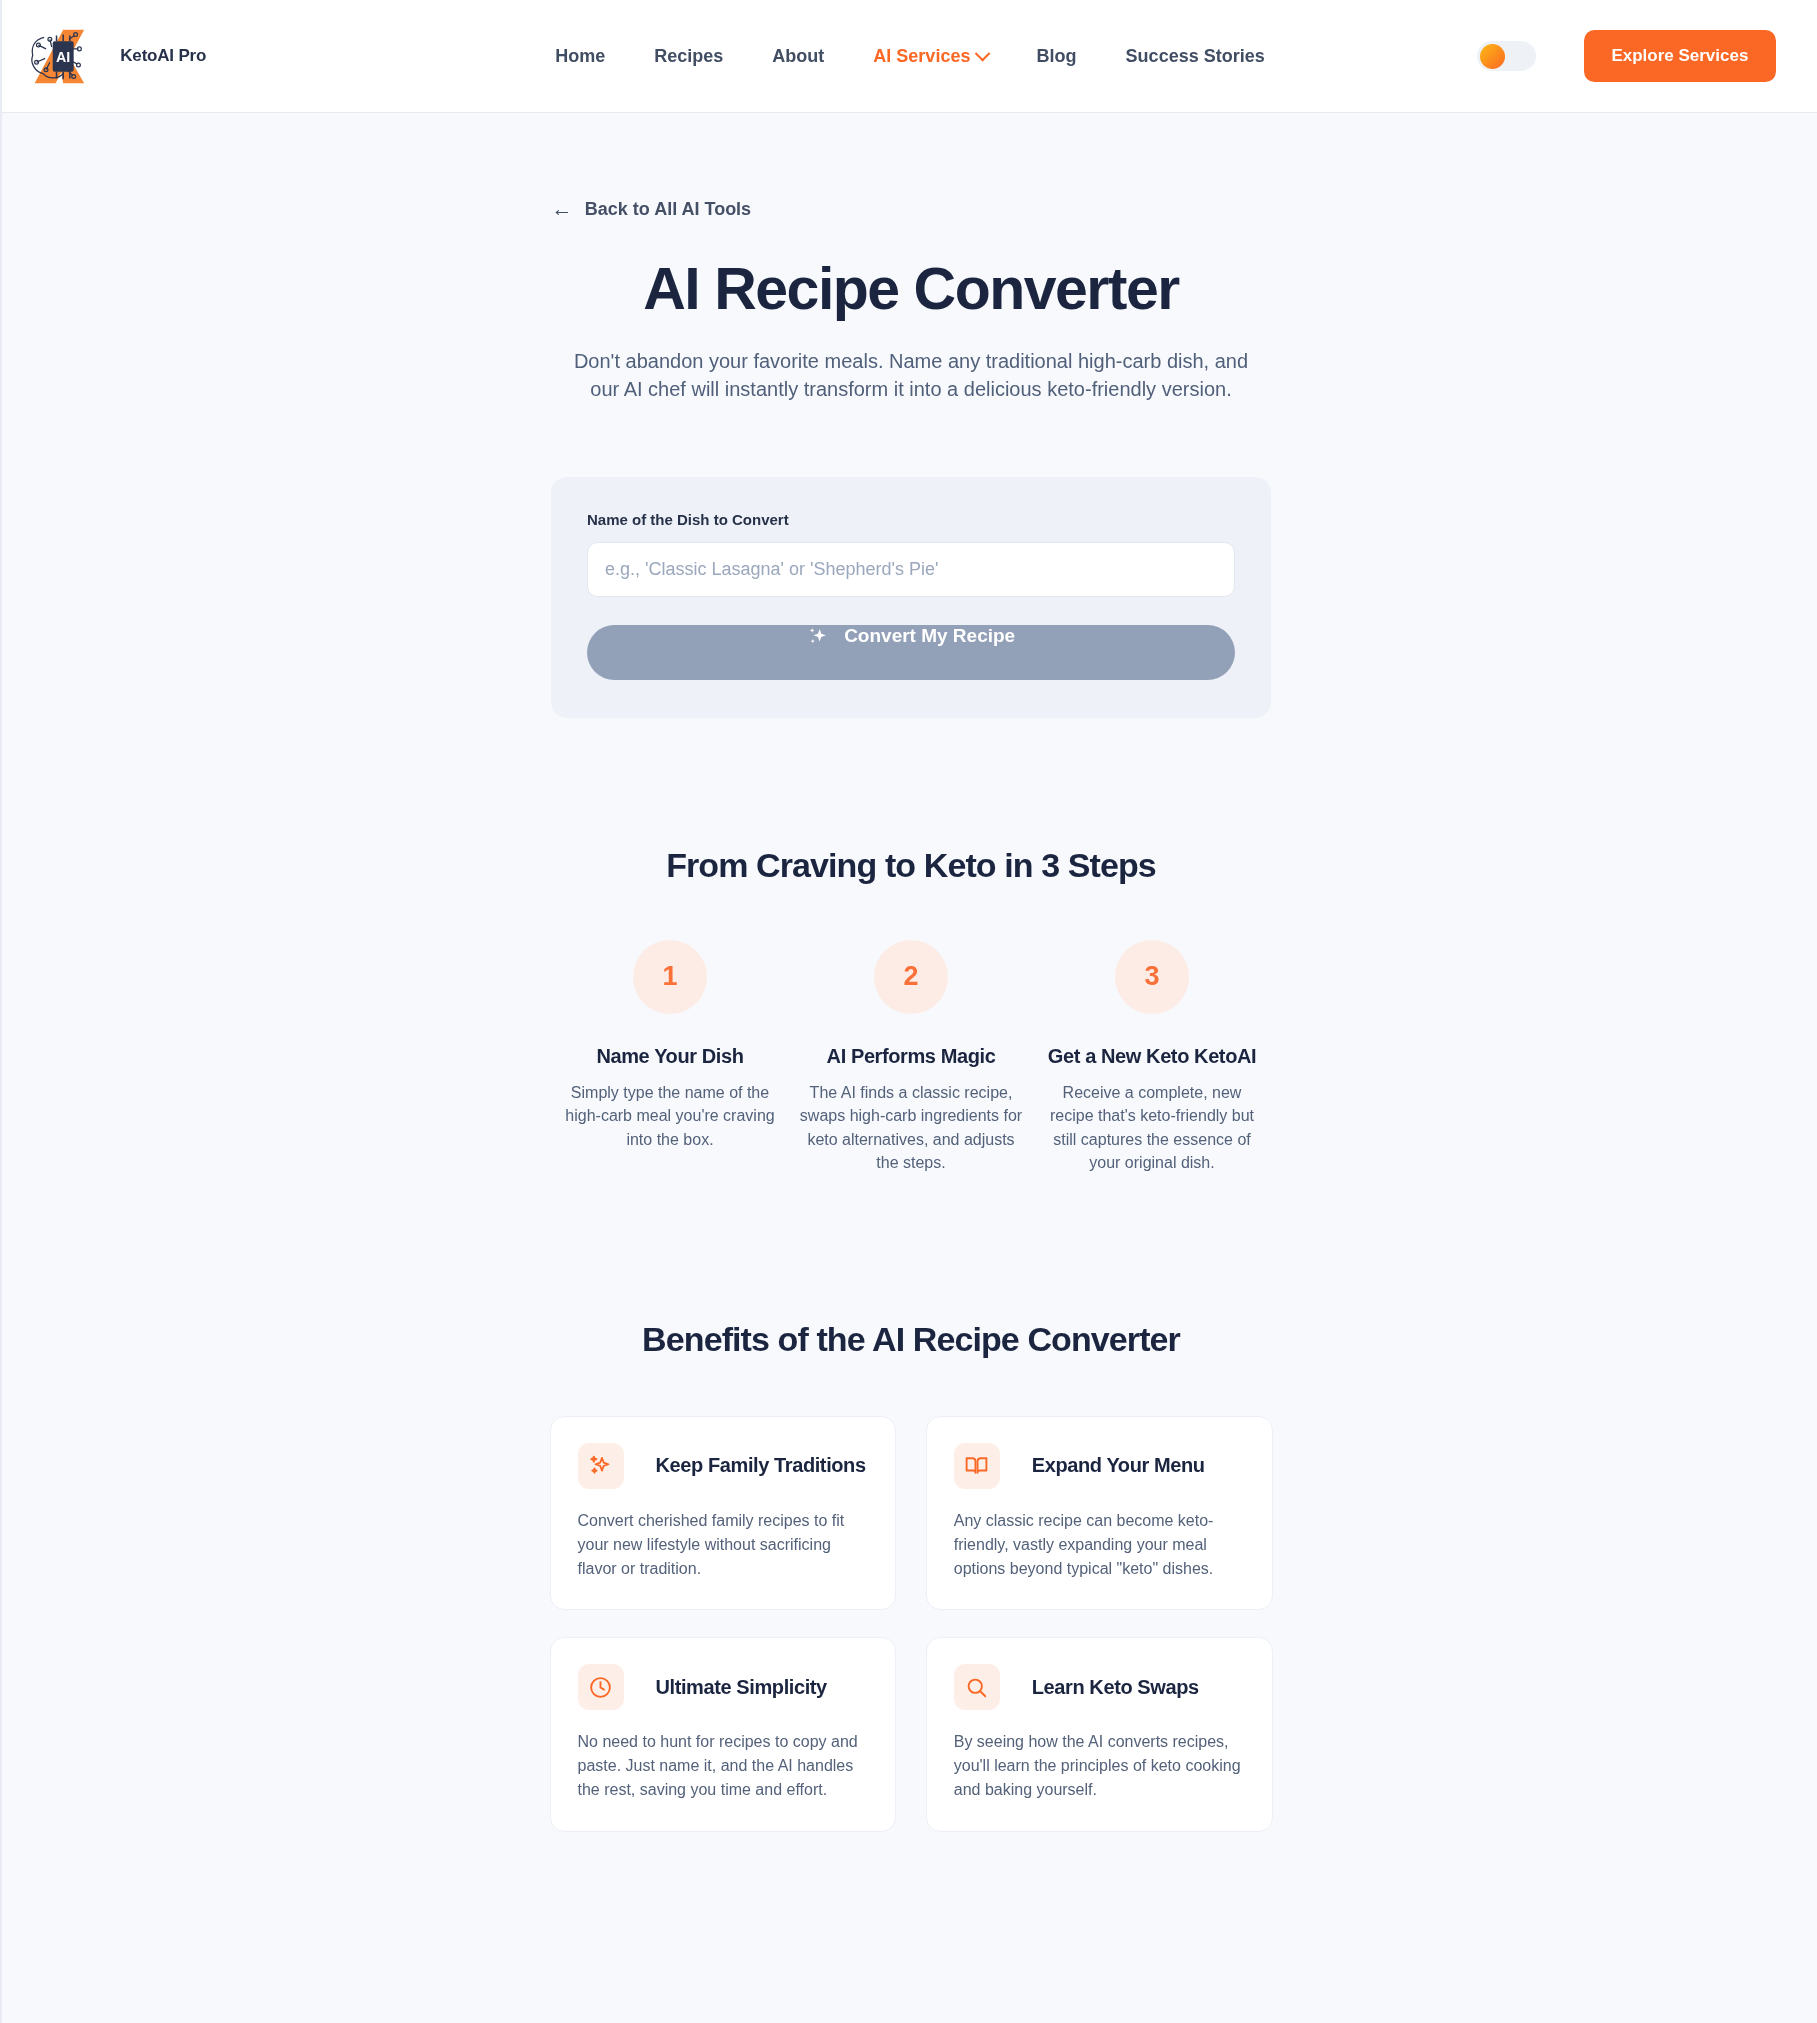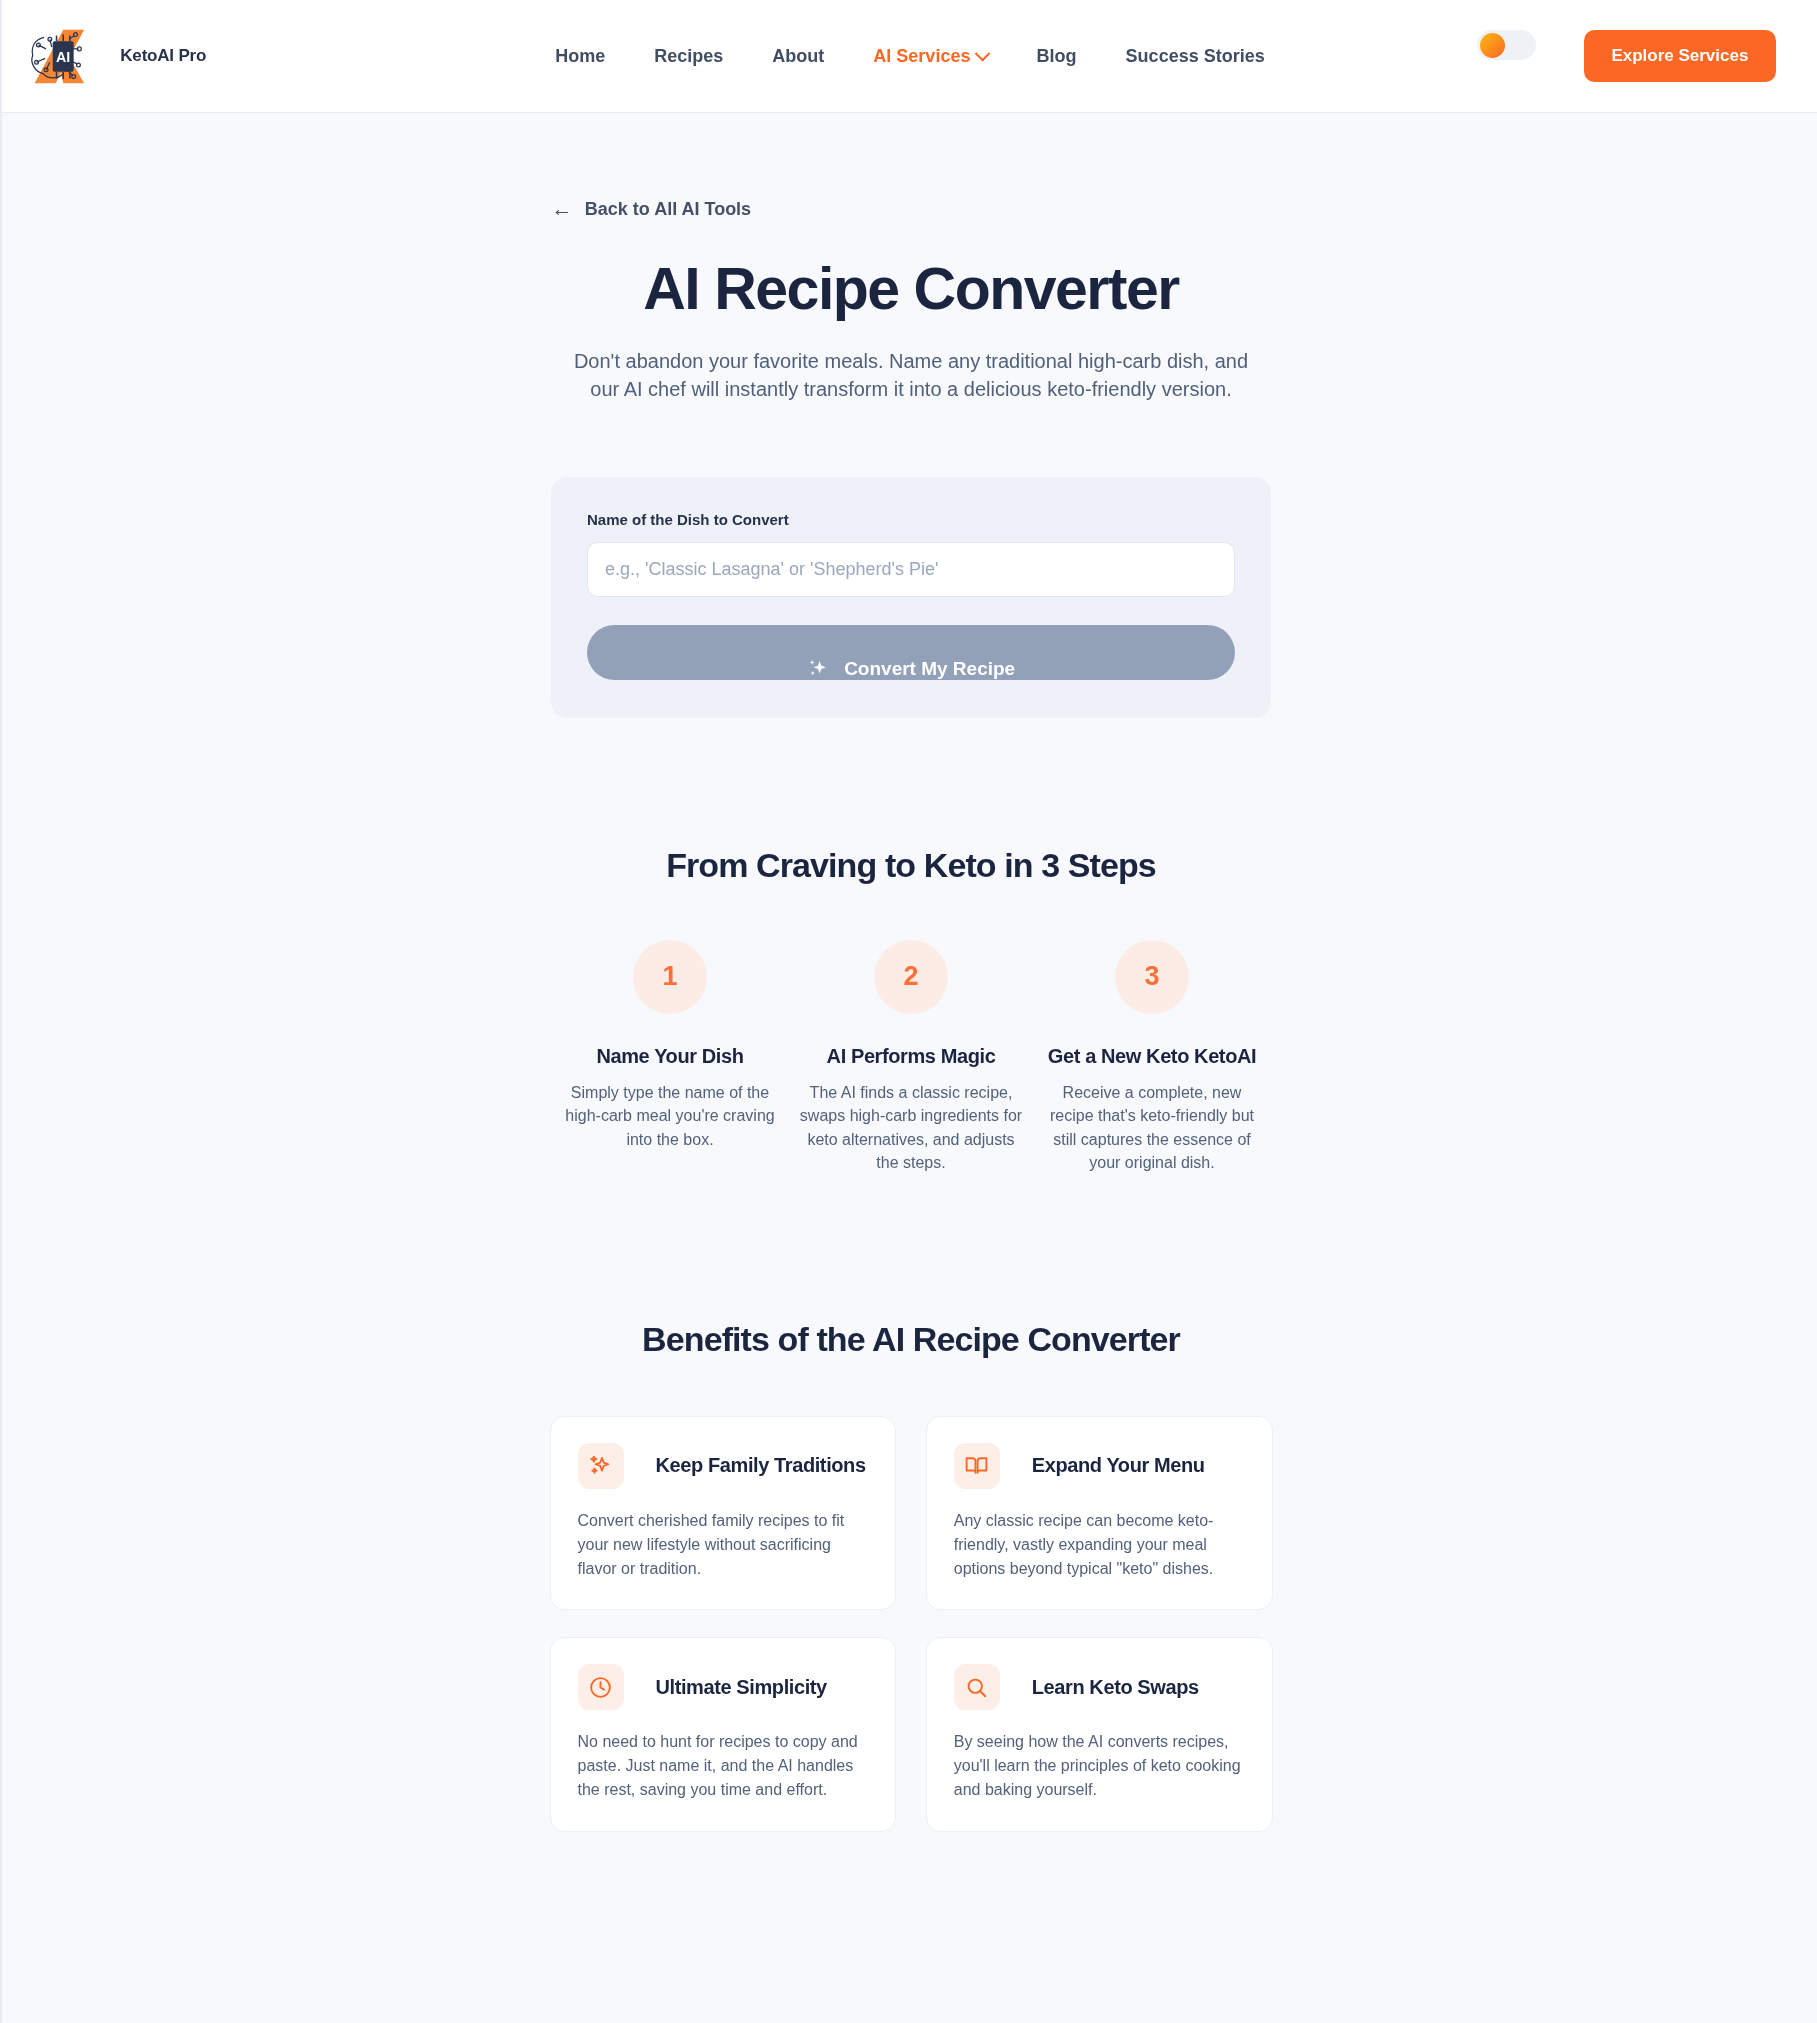--- a/index.html
+++ b/index.html
@@ -85,20 +85,21 @@
     width: 10.5px;
     height: 10.5px;
     border-right: 2.3px solid currentColor;
     border-bottom: 2.3px solid currentColor;
     transform: translateY(-2.9px) rotate(45deg);
   }
 
   .header-right {
     margin-left: auto;
     display: flex;
+    align-items: center;
     gap: 48px;
   }
 
   .theme-toggle {
     width: 59px;
     height: 30px;
     border-radius: 15px;
     background: #eef1f6;
     position: relative;
     cursor: pointer;
@@ -211,21 +212,21 @@
     width: 100%;
     height: 55px;
     border: none;
     border-radius: 28.5px;
     background: #93a1b8;
     color: #ffffff;
     font-size: 19px;
     font-weight: 700;
     font-family: inherit;
     display: flex;
-    align-items: flex-end;
+    align-items: flex-start;
     justify-content: center;
     gap: 14.3px;
     cursor: not-allowed;
   }
 
   
   .section-title {
     font-size: 34px;
     font-weight: 800;
     color: #1b2540;

